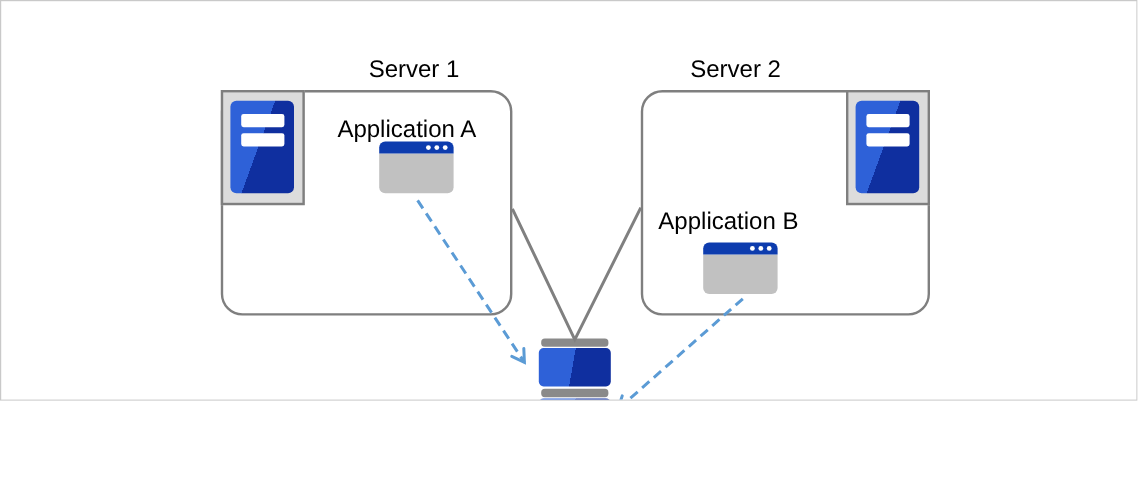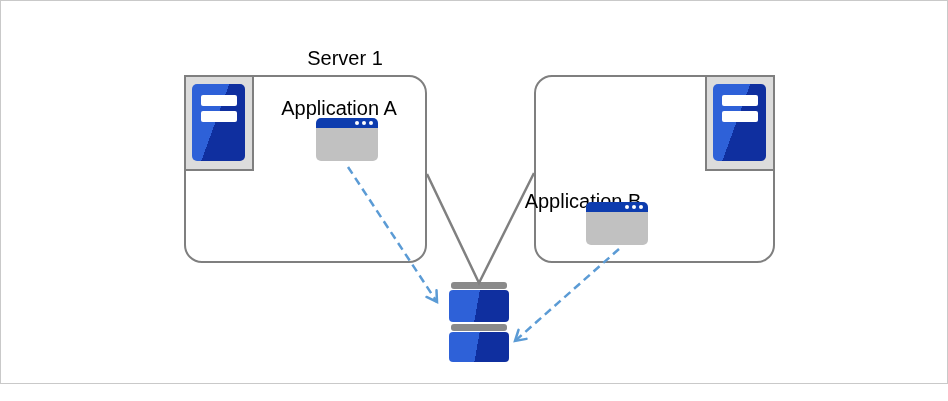--- a/index.html
+++ b/index.html
@@ -1,18 +1,18 @@
 <!DOCTYPE html>
 <html><head>
 <meta charset="utf-8">
 <style>
   html,body{margin:0;padding:0;background:#ffffff;}
   #canvas{
     position:relative;
-    width:948px;height:384px;
+    width:948px;height:334px;
     box-sizing:border-box;
     border:1px solid #c9c9c9;
     background:#ffffff;
     font-family:"Liberation Sans", sans-serif;
     overflow:hidden;
   }
   .label{
     position:absolute;
     transform:translateX(-50%);
     font-size:20px;
@@ -103,28 +103,29 @@
     <div class="app-titlebar">
       <div class="app-dots">
         <div class="app-dot"></div>
           <div class="app-dot"></div>
           <div class="app-dot"></div>
       </div>
     </div>
     <div class="app-body"></div>
   </div>
 
+  <div class="label" style="left:612px;top:46px;">Server 2</div>
   <div class="server-box" style="left:533px;top:74px;width:241px;height:188px;"></div>
   <div class="tower-frame" style="left:704px;top:74px;">
     <div class="tower">
       <div class="tower-bar b1"></div>
       <div class="tower-bar b2"></div>
     </div>
   </div>
-  <div class="label" style="left:582px;top:173px;margin-top:16px;">Application B</div>
+  <div class="label" style="left:606px;top:173px;">Application B</div>
   <div class="app-icon" style="left:585px;top:201px;">
     <div class="app-titlebar">
       <div class="app-dots">
         <div class="app-dot"></div>
           <div class="app-dot"></div>
           <div class="app-dot"></div>
       </div>
     </div>
     <div class="app-body"></div>
   </div>

